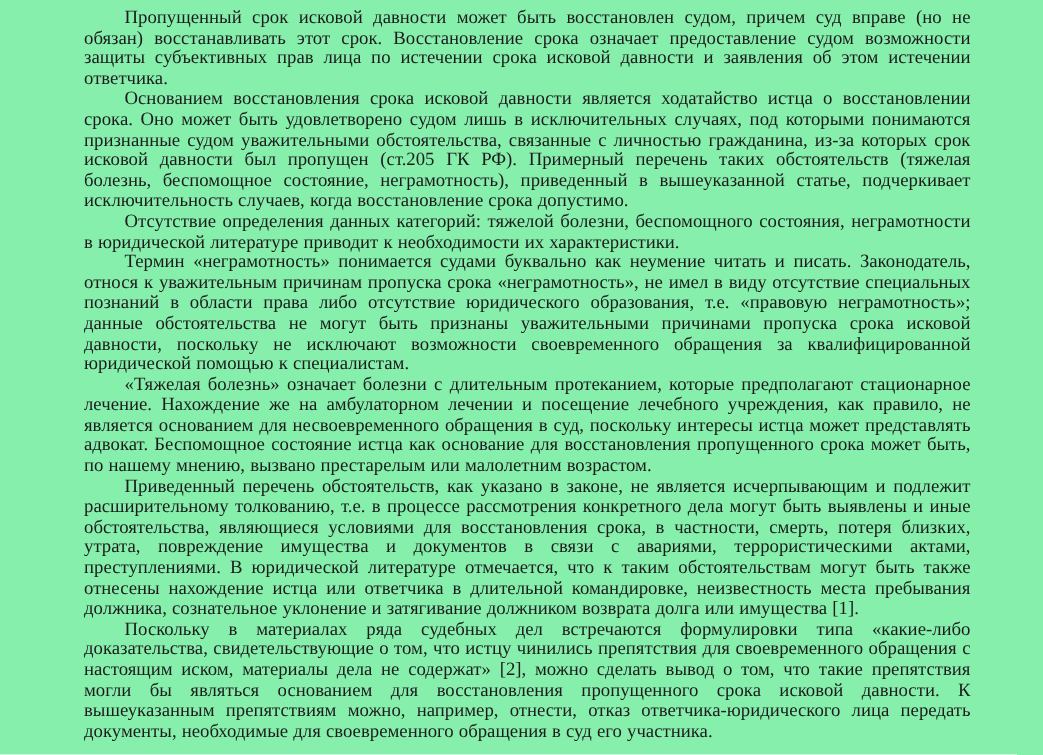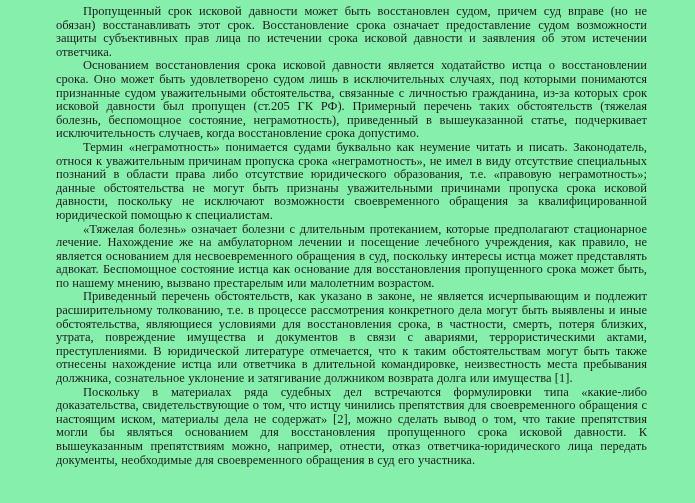--- a/index.html
+++ b/index.html
@@ -35,18 +35,19 @@
     text-indent: 27px;
   }
 </style>
 </head>
 <body>
 
 <div class="page">
   <article class="text-block" lang="ru">
     <p class="para">Пропущенный срок исковой давности может быть восстановлен судом, причем суд вправе (но не обязан) восстанавливать этот срок. Восстановление срока означает предоставление судом возможности защиты субъективных прав лица по истечении срока исковой давности и заявления об этом истечении ответчика.</p>
     <p class="para">Основанием восстановления срока исковой давности является ходатайство истца о восстановлении срока. Оно может быть удовлетворено судом лишь в исключительных случаях, под которыми понимаются признанные судом уважительными обстоятельства, связанные с личностью гражданина, из-за которых срок исковой давности был пропущен (ст.205 ГК РФ). Примерный перечень таких обстоятельств (тяжелая болезнь, беспомощное состояние, неграмотность), приведенный в вышеуказанной статье, подчеркивает исключительность случаев, когда восстановление срока допустимо.</p>
+    <p class="para">Отсутствие определения данных категорий: тяжелой болезни, беспомощного состояния, неграмотности в юридической литературе приводит к необходимости их характеристики.</p>
     <p class="para">Термин «неграмотность» понимается судами буквально как неумение читать и писать. Законодатель, относя к уважительным причинам пропуска срока «неграмотность», не имел в виду отсутствие специальных познаний в области права либо отсутствие юридического образования, т.е. «правовую неграмотность»; данные обстоятельства не могут быть признаны уважительными причинами пропуска срока исковой давности, поскольку не исключают возможности своевременного обращения за квалифицированной юридической помощью к специалистам.</p>
     <p class="para">«Тяжелая болезнь» означает болезни с длительным протеканием, которые предполагают стационарное лечение. Нахождение же на амбулаторном лечении и посещение лечебного учреждения, как правило, не является основанием для несвоевременного обращения в суд, поскольку интересы истца может представлять адвокат. Беспомощное состояние истца как основание для восстановления пропущенного срока может быть, по нашему мнению, вызвано престарелым или малолетним возрастом.</p>
     <p class="para">Приведенный перечень обстоятельств, как указано в законе, не является исчерпывающим и подлежит расширительному толкованию, т.е. в процессе рассмотрения конкретного дела могут быть выявлены и иные обстоятельства, являющиеся условиями для восстановления срока, в частности, смерть, потеря близких, утрата, повреждение имущества и документов в связи с авариями, террористическими актами, преступлениями. В юридической литературе отмечается, что к таким обстоятельствам могут быть также отнесены нахождение истца или ответчика в длительной командировке, неизвестность места пребывания должника, сознательное уклонение и затягивание должником возврата долга или имущества [1].</p>
     <p class="para">Поскольку в материалах ряда судебных дел встречаются формулировки типа «какие-либо доказательства, свидетельствующие о том, что истцу чинились препятствия для своевременного обращения с настоящим иском, материалы дела не содержат» [2], можно сделать вывод о том, что такие препятствия могли бы являться основанием для восстановления пропущенного срока исковой давности. К вышеуказанным препятствиям можно, например, отнести, отказ ответчика-юридического лица передать документы, необходимые для своевременного обращения в суд его участника.</p>
   </article>
 </div>
 
 </body></html>

